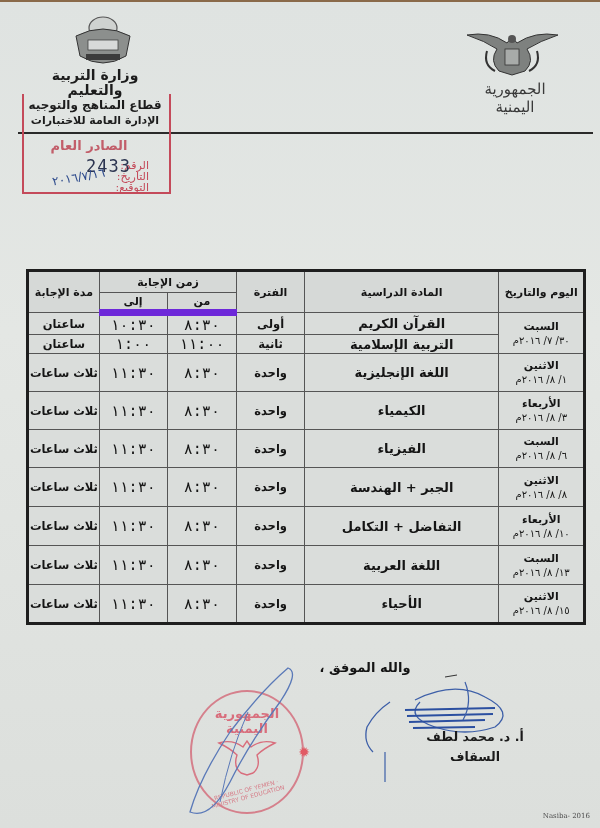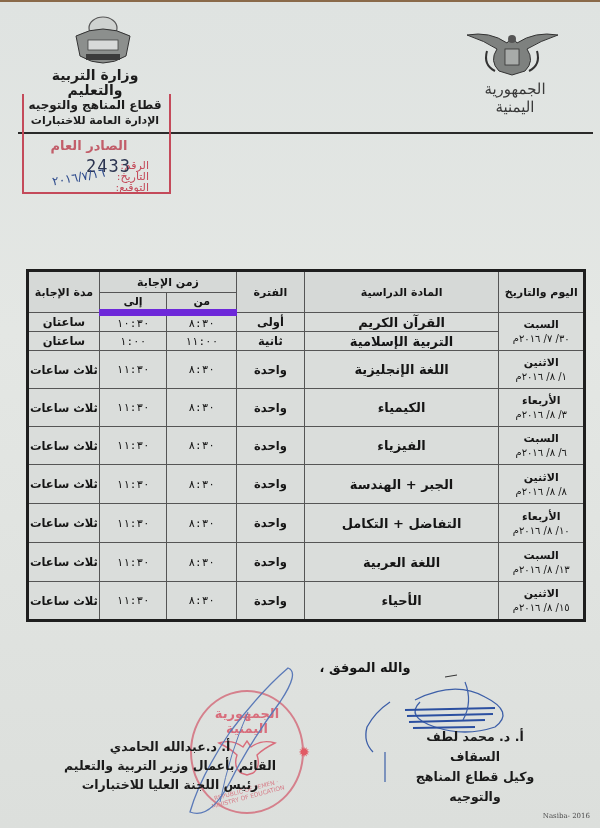--- a/index.html
+++ b/index.html
@@ -24,21 +24,21 @@
   .title{position:absolute;left:150px;top:203px;width:330px;text-align:center;direction:rtl;font-weight:bold;color:#151515;}
   .title .t1{font-size:14px;line-height:20px;}
   .title .t2{font-size:14px;line-height:20px;}
   .tbl{position:absolute;left:26px;top:267px;width:560px;border:3px solid #1e1e1e;border-collapse:collapse;direction:rtl;background:#dadddb;}
   .tbl td,.tbl th{border:1px solid #555;text-align:center;color:#151515;padding:0;font-size:11.5px;}
   .tbl th{font-weight:bold;font-size:11px;background:#d6d9d7;}
   .tbl thead tr:last-child th{border-bottom:7px solid #6d28d9;}
   .tbl .day{font-size:11px;font-weight:bold;line-height:14px;}
   .tbl .date{font-size:10px;line-height:13px;}
   .tbl .subject{font-size:13px;font-weight:bold;letter-spacing:1px;}
-  .tbl .mono{font-family:"DejaVu Sans Mono",monospace;font-size:11px;}
+  .tbl .mono{font-family:"DejaVu Sans Mono",monospace;font-size:15px;}
   .tbl .bold{font-weight:bold;}
   .closing{position:absolute;left:300px;top:658px;width:130px;text-align:center;direction:rtl;font-weight:bold;font-size:13px;color:#151515;}
   .sig-left{position:absolute;left:60px;top:735px;width:220px;text-align:center;direction:rtl;font-weight:bold;color:#1a1a1a;font-size:12.5px;line-height:19px;}
   .sig-right{position:absolute;left:400px;top:725px;width:150px;text-align:center;direction:rtl;font-weight:bold;color:#1a1a1a;font-size:12.5px;line-height:20px;}
   .seal{position:absolute;left:190px;top:688px;width:110px;height:120px;border:2px solid #d4707e;border-radius:50%;opacity:.85;}
   .seal .st{position:absolute;top:14px;left:15px;width:80px;text-align:center;color:#d85a6c;font-size:13px;font-weight:bold;direction:rtl;}
   .seal .en{position:absolute;bottom:12px;left:10px;width:90px;text-align:center;color:#d56a78;font-size:6px;transform:rotate(-15deg);}
   .seal .star{position:absolute;right:-8px;top:52px;color:#e2434f;font-size:14px;}
   .watermark{position:absolute;right:10px;bottom:8px;font-family:"DejaVu Serif",serif;font-size:7px;color:#4a4a4a;}
   svg{display:block;}
@@ -229,24 +229,18 @@
   </svg>
   <svg class="abs" style="left:345px;top:670px" width="180" height="110" viewBox="0 0 180 110">
     <path d="M45 30 Q30 40 22 55 Q18 70 28 80" fill="none" stroke="#3d5fa8" stroke-width="1.3"></path>
     <path d="M40 80 L40 110" fill="none" stroke="#3d5fa8" stroke-width="1.2"></path>
     <path d="M70 28 Q110 8 140 25 Q170 40 150 55 Q120 65 90 55 Q60 45 75 30" fill="none" stroke="#3d5fa8" stroke-width="1.3"></path>
     <path d="M60 38 L150 36 M62 44 L148 42 M64 50 L140 48 M68 56 L130 55" stroke="#2b4fa0" stroke-width="2.2"></path>
     <path d="M120 10 Q128 30 118 48" fill="none" stroke="#3d5fa8" stroke-width="1.2"></path>
     <path d="M100 5 L112 3" stroke="#333" stroke-width="1"></path>
   </svg>
 
-  <div class="sig-left">
-    <div>أ. د.عبدالله الحامدي</div>
-    <div>القائم بأعمال وزير التربية والتعليم</div>
-    <div>رئيس اللجنة العليا للاختبارات</div>
-  </div>
   <div class="sig-right">
     <div>أ. د. محمد لطف السقاف</div>
-    <div>وكيل قطاع المناهج والتوجيه</div>
   </div>
 
   <div class="watermark">Nasiba- 2016</div>
 </div>
 
 </body></html>

